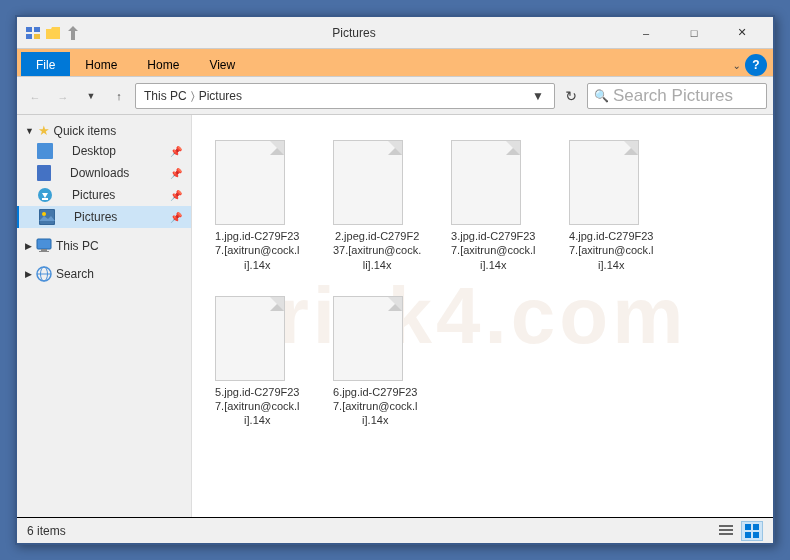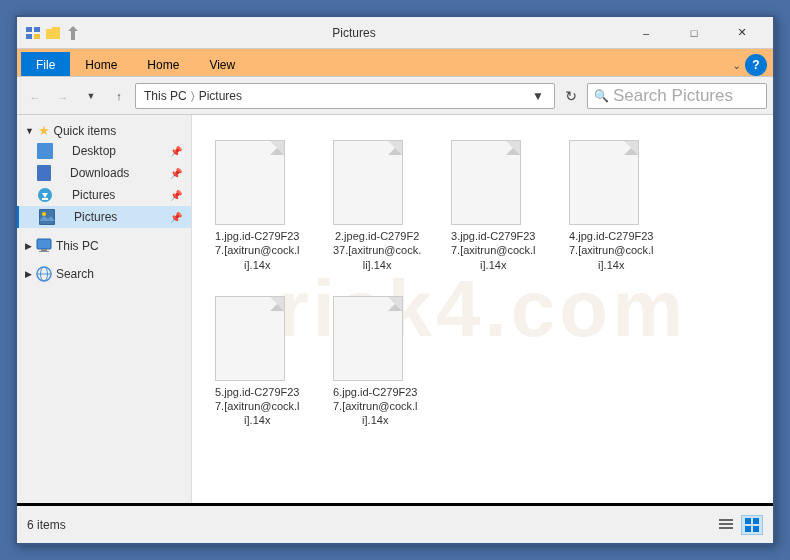--- a/index.html
+++ b/index.html
@@ -261,23 +261,23 @@
     .file-name {
       margin-top: 4px;
       font-size: 11px;
       color: #333;
       text-align: center;
       word-break: break-all;
       line-height: 1.3;
     }
     
     .status-bar {
-      height: 40px;
+      height: 26px;
       background: #f0f0f0;
-      border-top: 3px solid #000000;
+      border-top: 1px solid #000000;
       display: flex;
       align-items: center;
       padding: 0 10px;
       font-size: 12px;
       color: #333;
     }
     .status-right {
       margin-left: auto;
       display: flex;
       gap: 4px;

